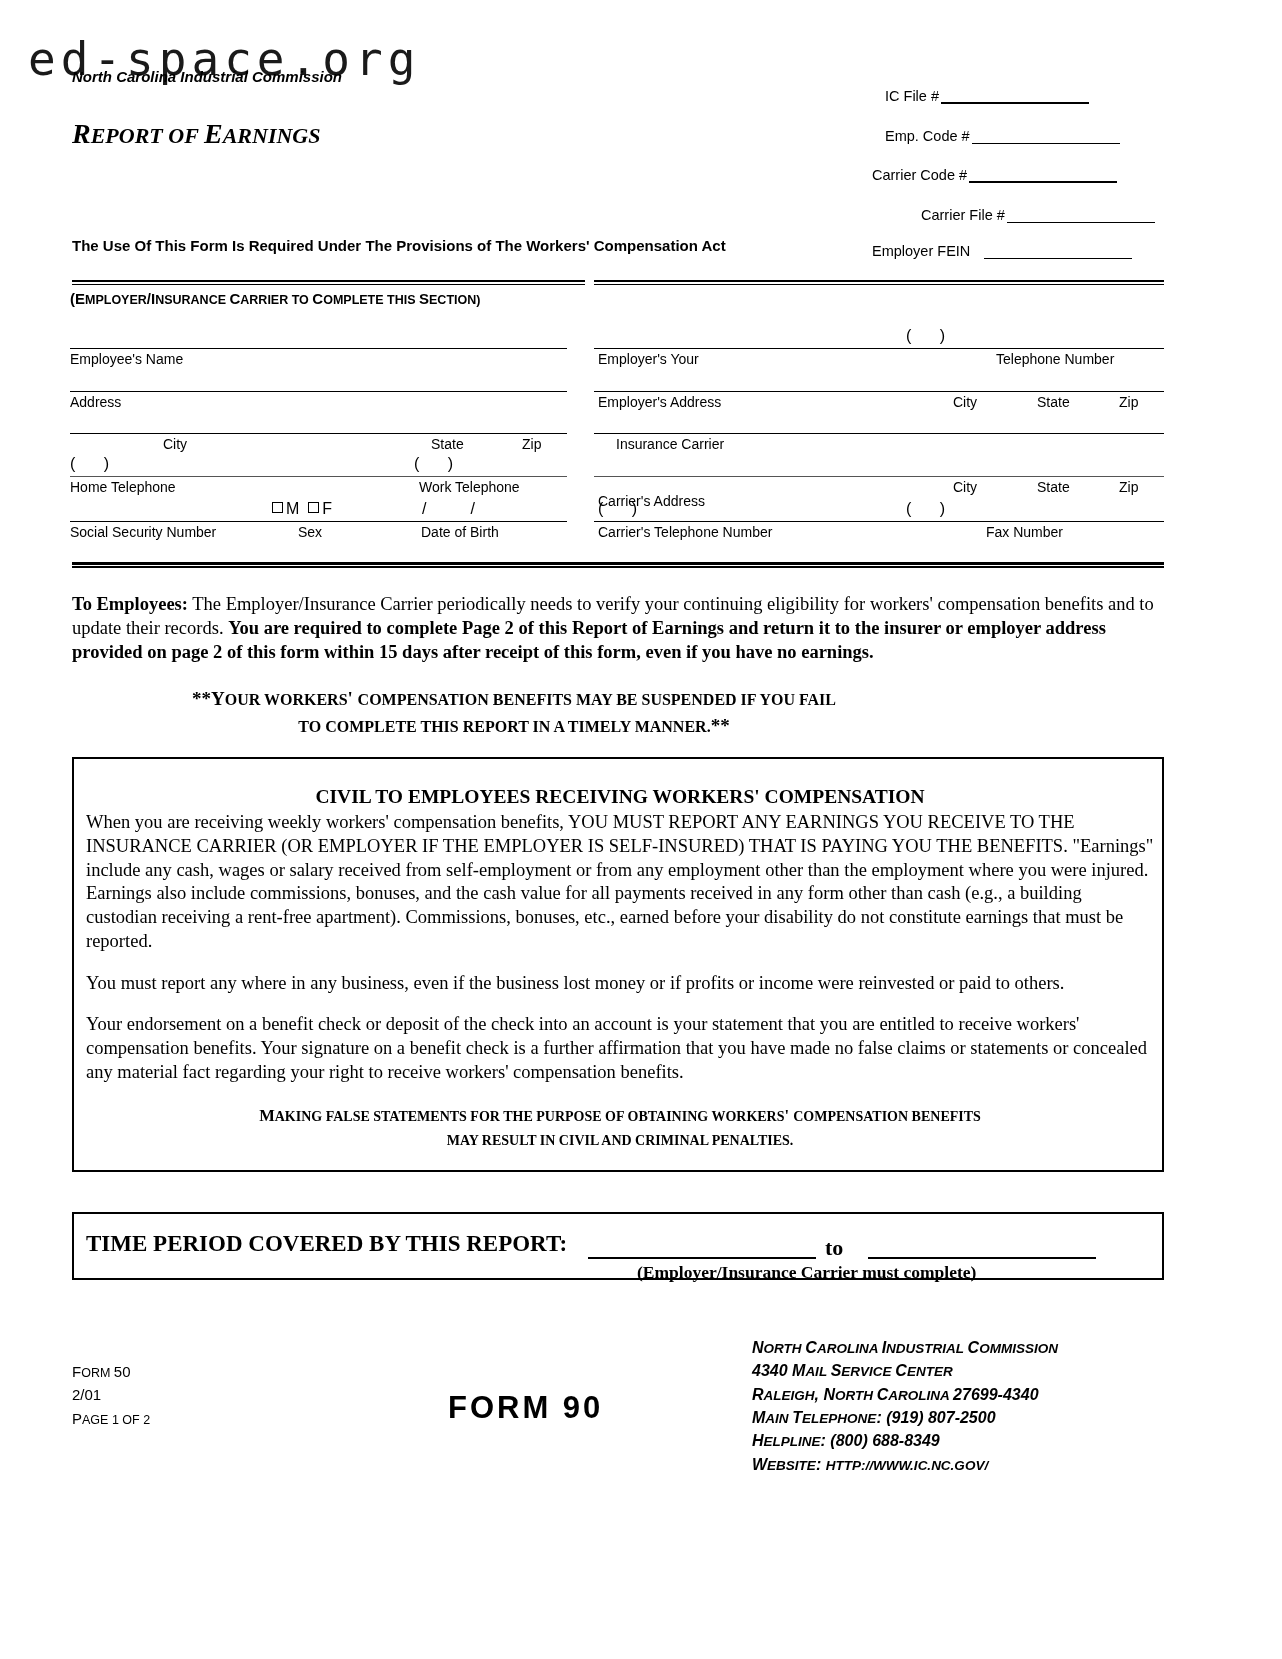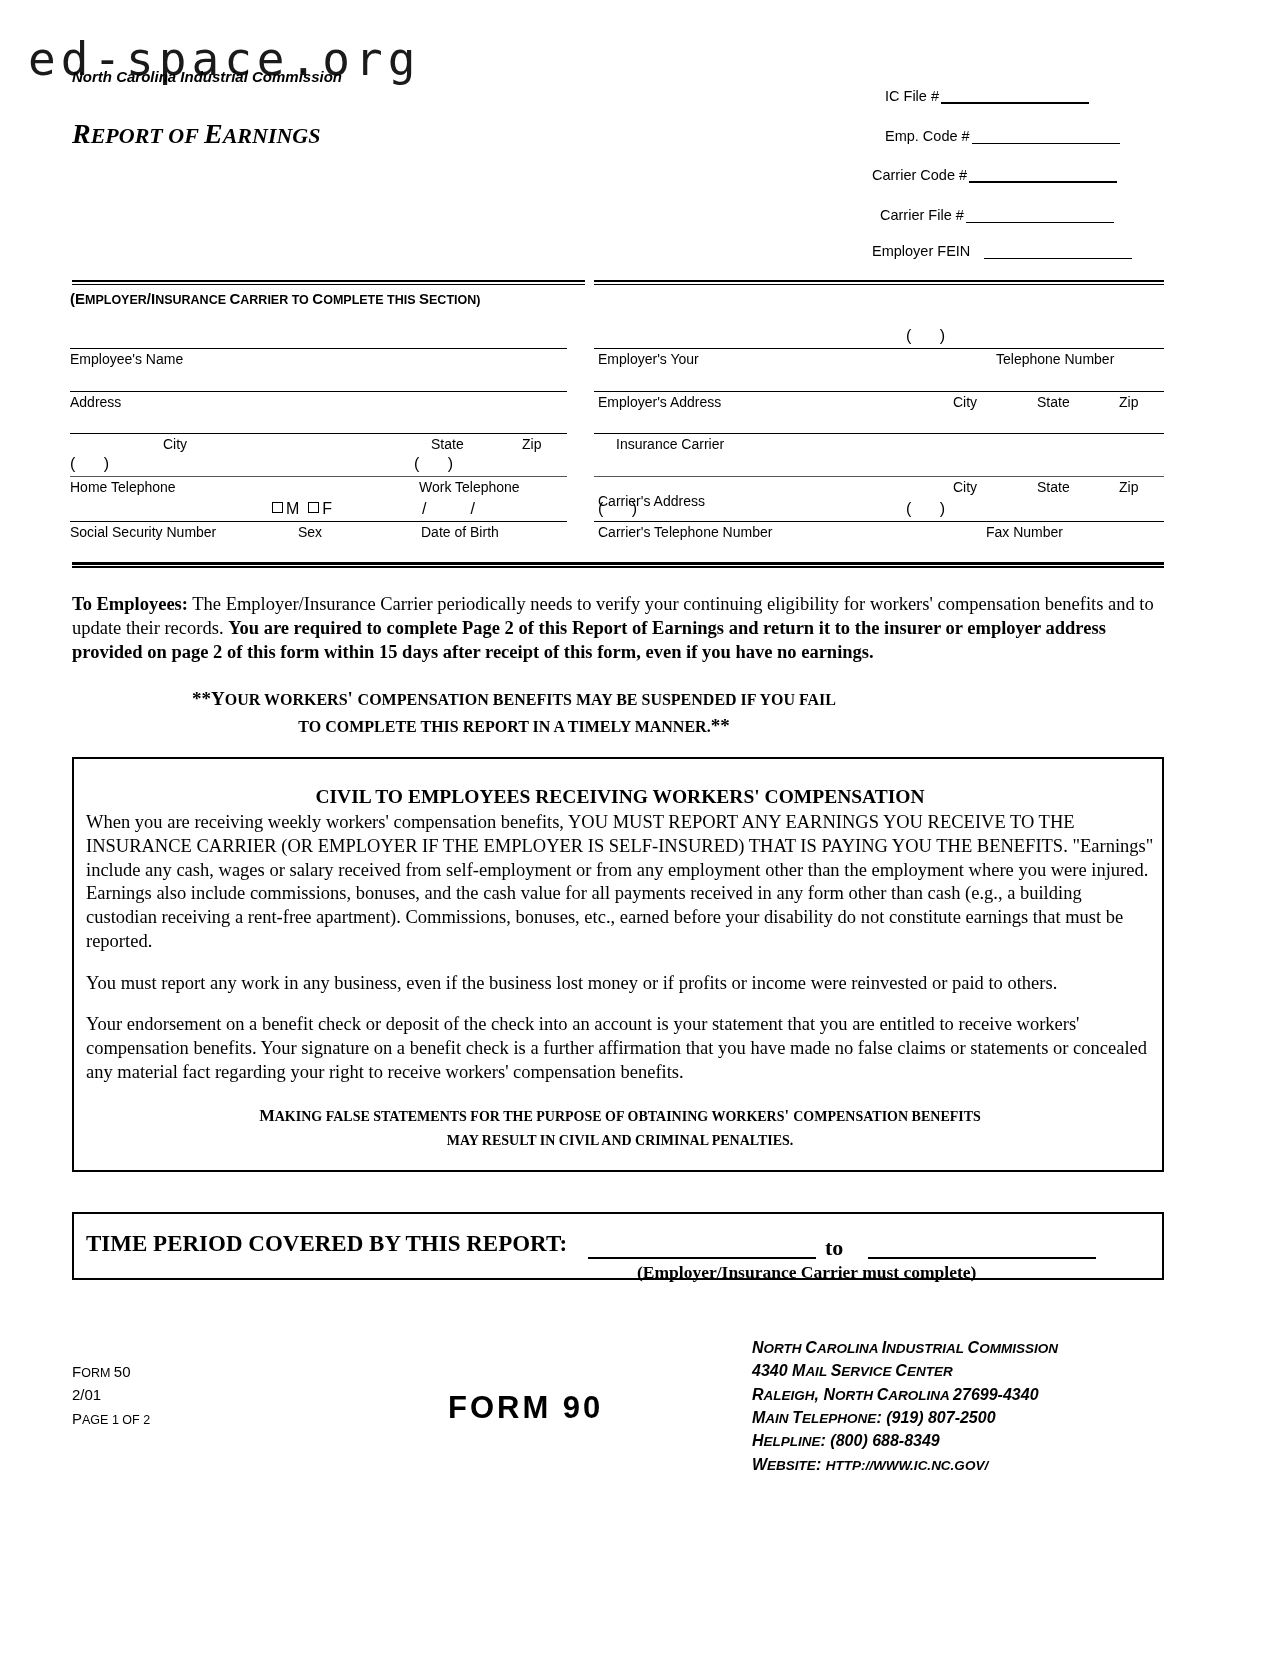--- a/index.html
+++ b/index.html
@@ -278,34 +278,35 @@
 </style>
 </head>
 <body>
 
 <div class="page">
 
   <div class="watermark">ed-space.org</div>
 
   <div class="hdr-agency">North Carolina Industrial Commission</div>
   <div class="hdr-title"><span>R</span><span class="sc">EPORT OF </span><span>E</span><span class="sc">ARNINGS</span></div>
+  <div class="hdr-required">The Use Of This Form Is Required Under The Provisions of The Workers' Compensation Act</div>
 
   <div class="codefield" style="left:885px; top:88px;">
     <span class="lbl">IC File #</span>
     <span class="rule" style="width:148px;"></span>
   </div>
   <div class="codefield" style="left:885px; top:128px;">
     <span class="lbl">Emp. Code #</span>
     <span class="rule thin" style="width:148px;"></span>
   </div>
   <div class="codefield" style="left:872px; top:167px;">
     <span class="lbl">Carrier Code #</span>
     <span class="rule" style="width:148px;"></span>
   </div>
-  <div class="codefield" style="left:880px; top:207px;">
+  <div class="codefield" style="left:921px; top:207px;">
     <span class="lbl">Carrier File #</span>
     <span class="rule thin" style="width:148px;"></span>
   </div>
   <div class="codefield" style="left:872px; top:243px;">
     <span class="lbl">Employer FEIN</span>
     <span class="rule thin" style="width:148px; margin-left:14px;"></span>
   </div>
 
   <div class="dblrule" style="left:72px; top:280px; width:513px;"></div>
   <div class="dblrule" style="left:594px; top:280px; width:570px;"></div>
@@ -368,21 +369,21 @@
 
   <div class="warn" style="left:0px; top:686px;">
     <div><span>**Y</span><span class="sc">OUR WORKERS</span><span>' </span><span class="sc">COMPENSATION BENEFITS MAY BE SUSPENDED IF YOU FAIL</span></div>
     <div><span class="sc">TO COMPLETE THIS REPORT IN A TIMELY MANNER.</span><span>**</span></div>
   </div>
 
   <div class="noticebox">
     <div class="notice-title">CIVIL TO EMPLOYEES RECEIVING WORKERS' COMPENSATION</div>
     <div class="notice-body">
       <p>When you are receiving weekly workers' compensation benefits, YOU MUST REPORT ANY EARNINGS YOU RECEIVE TO THE INSURANCE CARRIER (OR EMPLOYER IF THE EMPLOYER IS SELF-INSURED) THAT IS PAYING YOU THE BENEFITS.  "Earnings" include any cash, wages or salary received from self-employment or from any employment other than the employment where you were injured.  Earnings also include commissions, bonuses, and the cash value for all payments received in any form other than cash (e.g., a building custodian receiving a rent-free apartment).  Commissions, bonuses, etc., earned before your disability do not constitute earnings that must be reported.</p>
-      <p>You must report any work in any business, even if the business lost money or if profits or income were reinvested or paid to others.</p>
+      <p>You must report any where in any business, even if the business lost money or if profits or income were reinvested or paid to others.</p>
       <p>Your endorsement on a benefit check or deposit of the check into an account is your statement that you are entitled to receive workers' compensation benefits.  Your signature on a benefit check is a further affirmation that you have made no false claims or statements or concealed any material fact regarding your right to receive workers' compensation benefits.</p>
     </div>
     <div class="notice-foot">
       <div><span>M</span><span class="sc">AKING FALSE STATEMENTS FOR THE PURPOSE OF OBTAINING WORKERS</span><span>' </span><span class="sc">COMPENSATION  BENEFITS</span></div>
       <div><span class="sc">MAY RESULT IN CIVIL AND CRIMINAL PENALTIES.</span></div>
     </div>
   </div>
 
   <div class="timebox"></div>
   <div class="time-label">TIME PERIOD COVERED BY THIS REPORT:</div>

